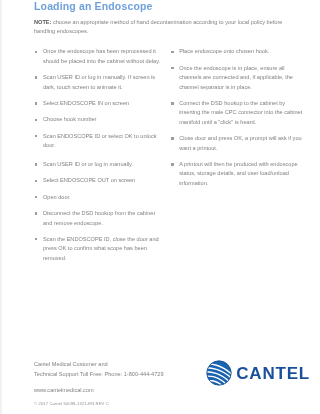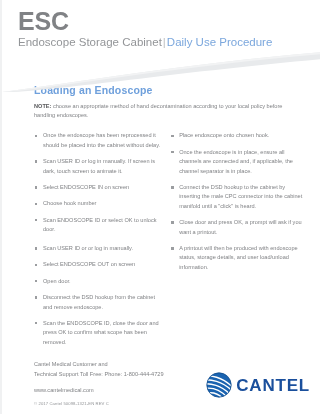--- a/index.html
+++ b/index.html
@@ -151,47 +151,36 @@
     margin-top: 8px;
     font-size: 4.2px;
     color: #939598;
     letter-spacing: 0.1px;
   }
 
   .logo {
     display: flex;
     align-items: center;
     gap: 4px;
-    margin-bottom: 8px;
+    margin-bottom: 20px;
   }
   .logo-mark { display: block; }
   .logo-word {
     font-size: 17px;
     font-weight: bold;
     color: #1a4f9c;
     letter-spacing: 0.8px;
     line-height: 1;
   }
 </style>
 </head>
 <body>
 
 <div class="page">
 
-  <div class="header">
-    <div class="brand-title">ESC</div>
-    <div class="subtitle-row">
-      <span class="subtitle-main">Endoscope Storage Cabinet</span><span class="subtitle-sep">|</span><span class="subtitle-accent">Daily Use Procedure</span>
-    </div>
-
-    <svg class="swoosh" viewBox="0 0 320 42" preserveAspectRatio="none">
-      <path d="M0,42 C70,33 180,14 320,2 L320,9 C185,21 75,38 10,42 Z" fill="#e8eaec"></path>
-      <path d="M0,42 C70,33 180,14 320,2 L320,4 C180,16 70,35 4,42 Z" fill="#f2f3f4"></path>
-    </svg>
-  </div>
 
   <div class="content">
 
     <div>
       <div class="section-title">Loading an Endoscope</div>
 
       <p class="note"><b>NOTE:</b><span> choose an appropriate method of hand decontamination according to your local policy before handling endoscopes.</span></p>
 
       <div class="cols">
         <div class="col col-left">

